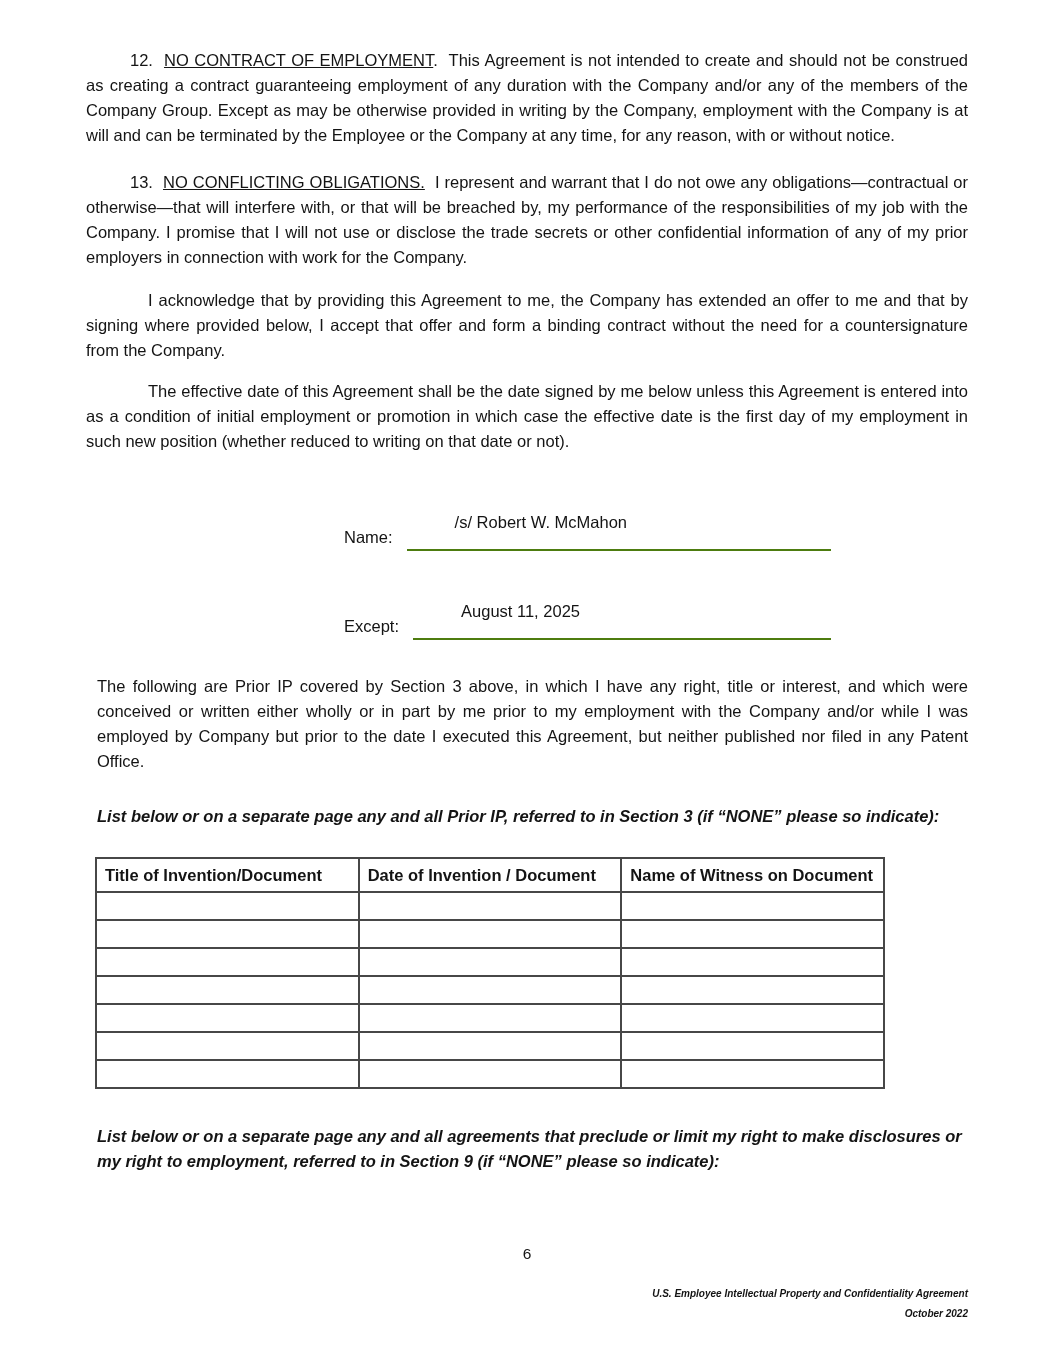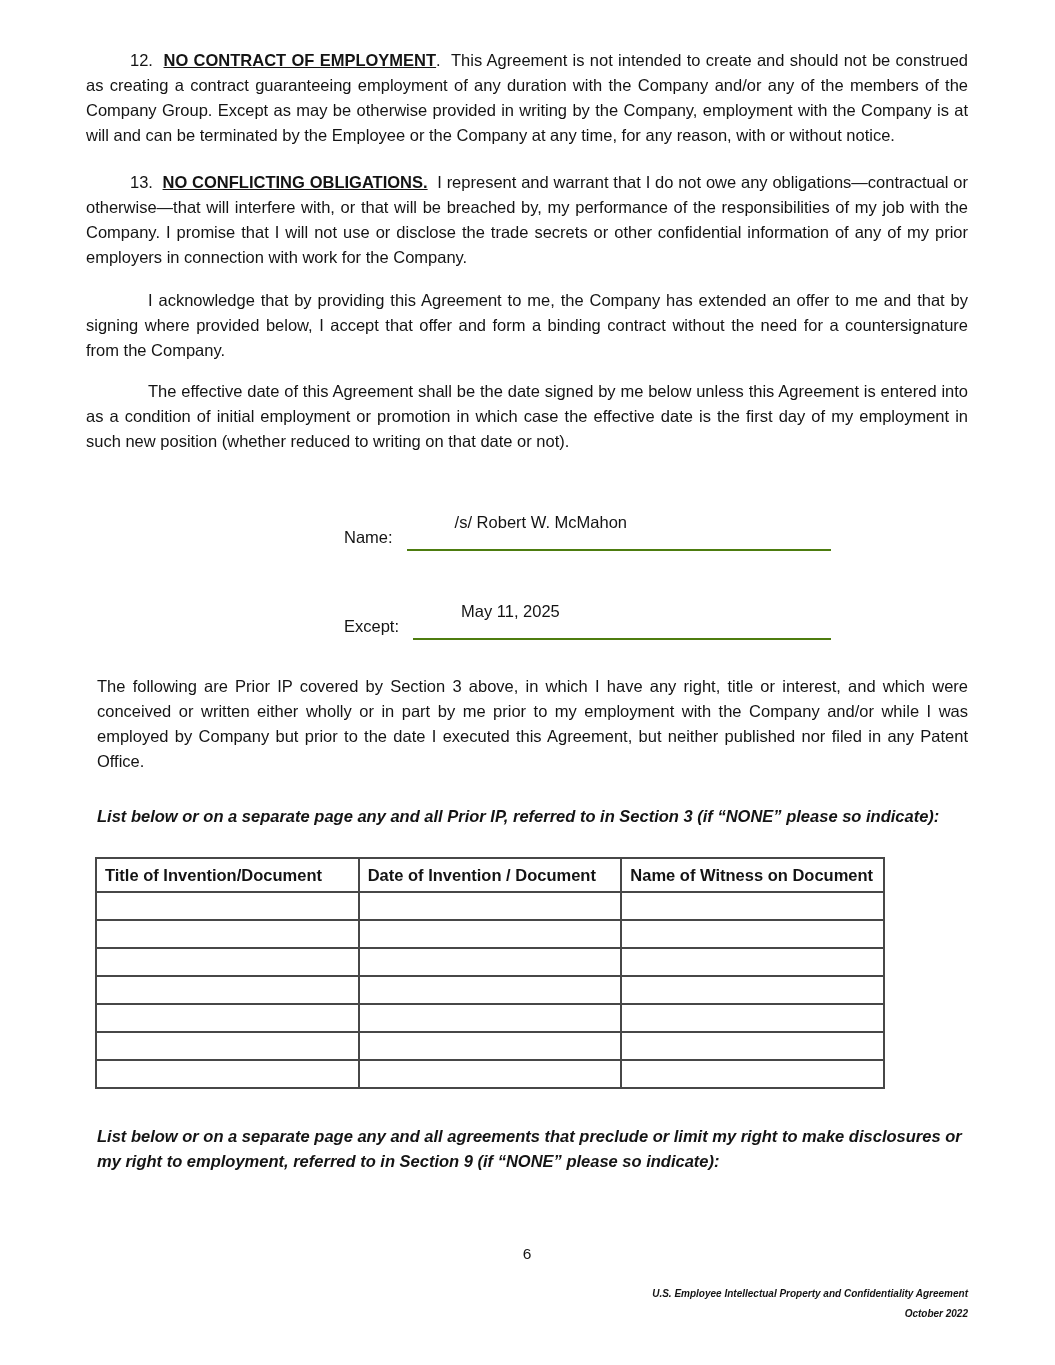--- a/index.html
+++ b/index.html
@@ -14,21 +14,21 @@
     width: 1055px; height: 1365px;
     background: #ffffff;
     padding: 48px 87px 0 86px;
     font-size: 16.5px;
     line-height: 25px;
     overflow: hidden;
   }
   p.body-para { text-align: justify; margin-bottom: 13px; }
   .indent-num  { text-indent: 44px; }
   .indent-body { text-indent: 62px; }
-  .sec-head { font-weight: bold; text-decoration: underline; }
+  .sec-head { font-weight: normal; text-decoration: underline; }
 
   
   .sig-block { margin-top: 26px; }
   .sig-row { display: flex; align-items: flex-end; margin-left: 258px; width: 487px; }
   .sig-row + .sig-row { margin-top: 18px; }
   .sig-label { flex: 0 0 auto; padding-bottom: 1px; margin-top: 45px; }
   .sig-line {
     flex: 1 1 auto;
     border-bottom: 2px solid #4d7c0f;
     margin-left: 14px;
@@ -99,21 +99,21 @@
   <p class="body-para indent-body" style="margin-top:16px;">The effective date of this Agreement shall be the date signed by me below unless this Agreement is entered into as a condition of initial employment or promotion in which case the effective date is the first day of my employment in such new position (whether reduced to writing on that date or not).</p>
 
 
   <div class="sig-block">
     <div class="sig-row">
       <span class="sig-label">Name:</span>
       <span class="sig-line">/s/ Robert W. McMahon</span>
     </div>
     <div class="sig-row">
       <span class="sig-label">Except:</span>
-      <span class="sig-line">May 11, 2025</span>
+      <span class="sig-line">August 11, 2025</span>
     </div>
   </div>
 
   <p class="prior-ip-intro">The following are Prior IP covered by Section 3 above, in which I have any right, title or interest, and which were conceived or written either wholly or in part by me prior to my employment with the Company and/or while I was employed by Company but prior to the date I executed this Agreement, but neither published nor filed in any Patent Office.</p>
 
   <p class="list-instruction">List below or on a separate page any and all Prior IP, referred to in Section 3 (if “NONE” please so indicate):</p>
 
   <table class="prior-ip">
     <thead>
       <tr>

